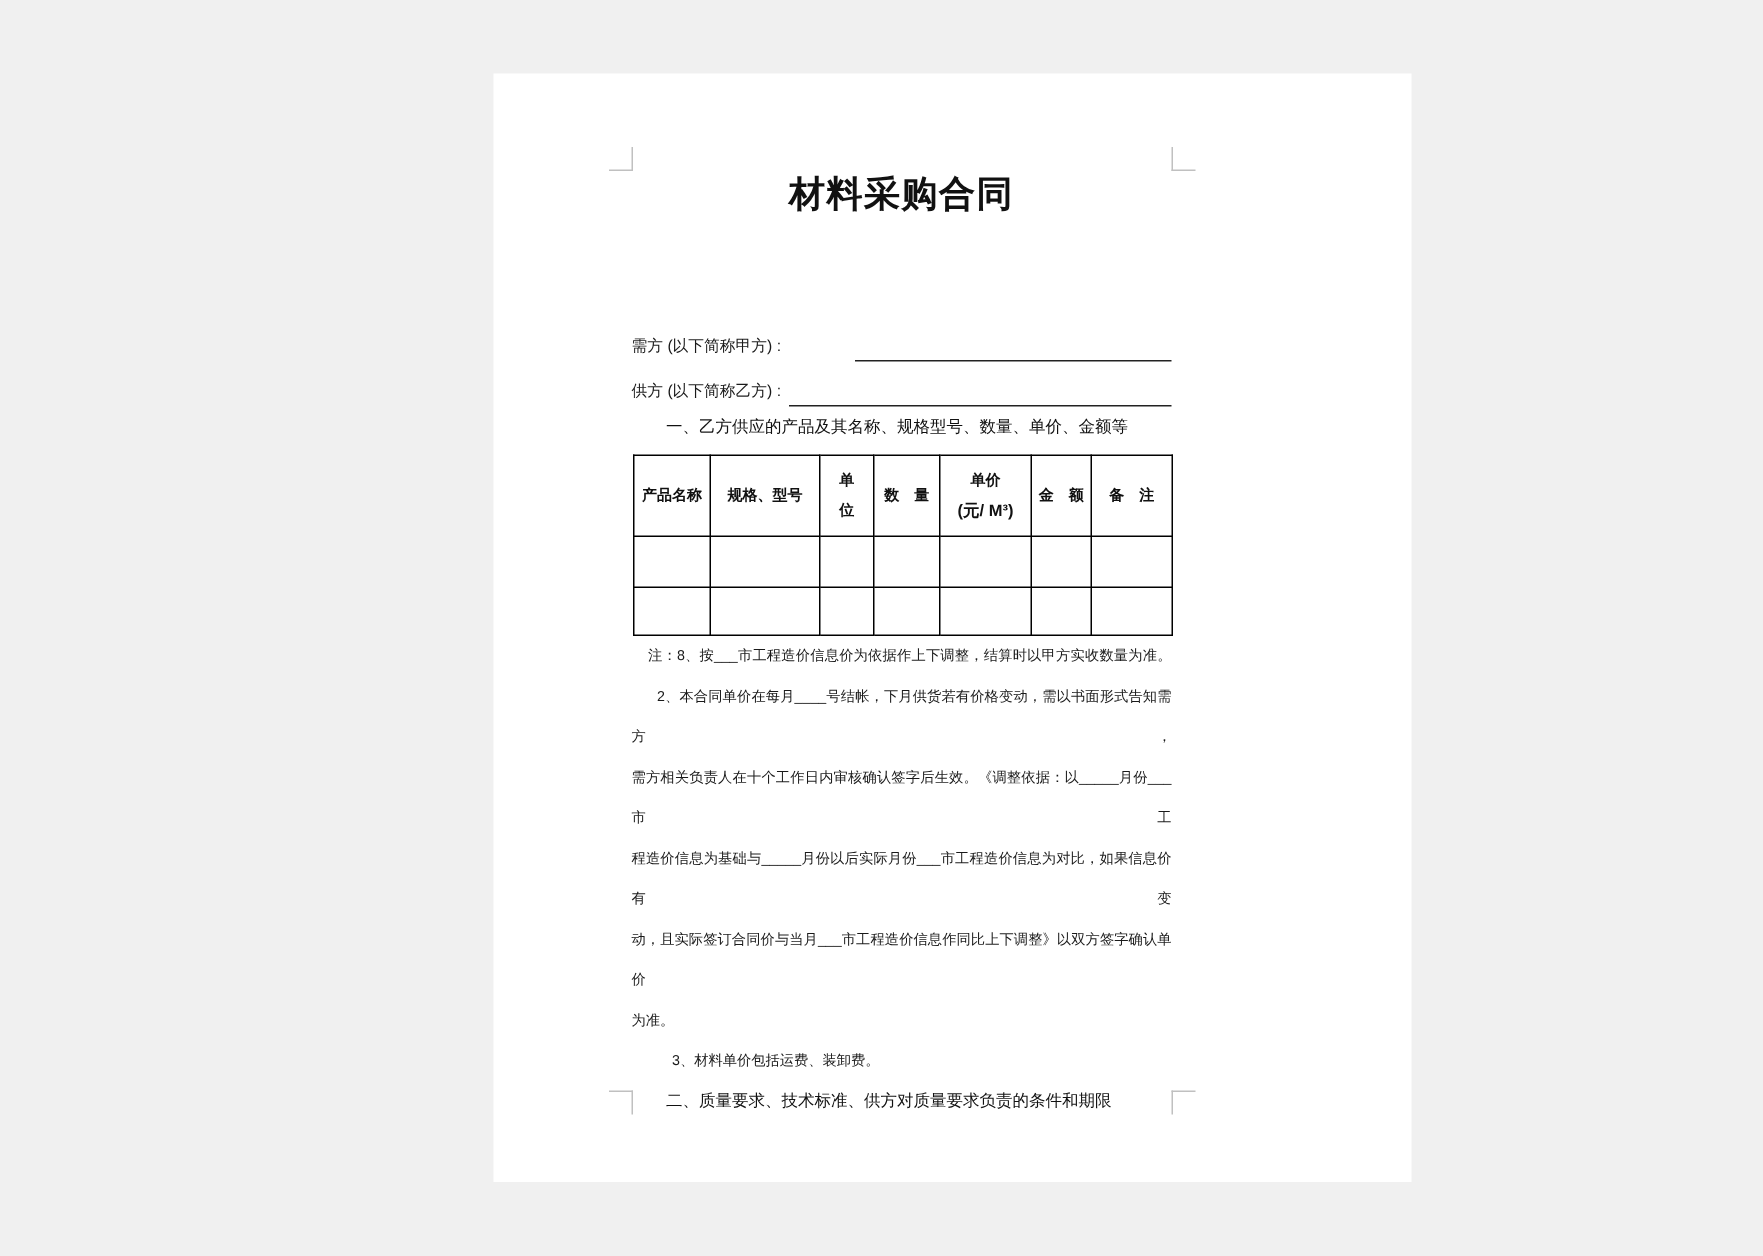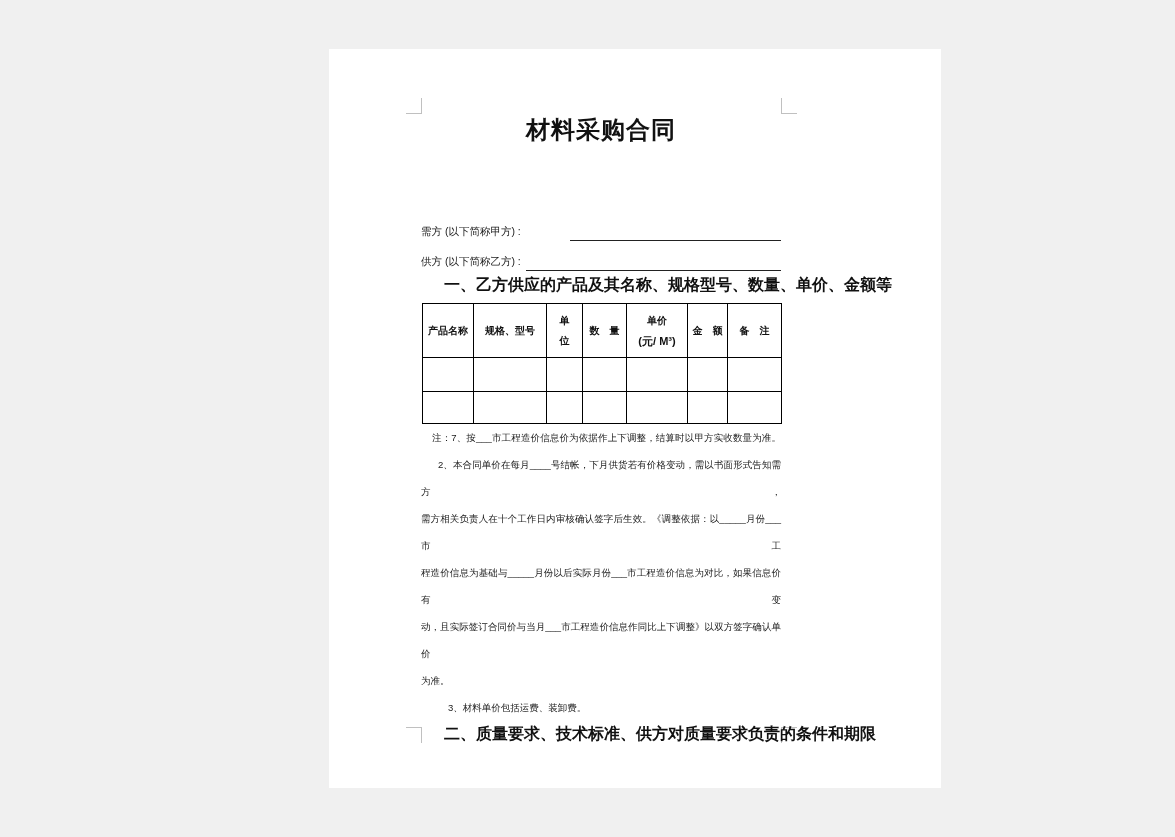--- a/index.html
+++ b/index.html
@@ -33,21 +33,21 @@
   .blank-row .fill-line{flex:1;border-bottom:1px solid #222;margin-bottom:1px;margin-left:5px;}
   .blank-row.first{margin-top:73px;gap:44px;}
   .blank-row.second{margin-top:8px;}
 
   .intro{margin-top:7px;}
   .line{font-size:10.5px;line-height:26px;white-space:nowrap;}
   .line.fill{text-align:justify;text-align-last:justify;white-space:normal;}
   .indent-first{text-indent:21px;}
 
   .section-heading{
-    font-size:16px;font-weight:700;line-height:26px;
+    font-size:11px;font-weight:400;line-height:26px;
     text-indent:23px;white-space:nowrap;color:#111;
   }
   .section-heading.second{margin-top:0;}
 
   table.product{
     border-collapse:collapse;table-layout:fixed;
     margin-top:5px;margin-left:1px;width:359px;
   }
   table.product th,table.product td{
     border:1px solid #000;padding:0;vertical-align:middle;text-align:center;
@@ -143,21 +143,21 @@
         <td></td>
         <td></td>
         <td></td>
         <td></td>
         <td></td>
       </tr>
     </tbody>
       </table>
 
     <div class="notes">
-      <div class="nline fill ind-a">注：7、按___市工程造价信息价为依据作上下调整，结算时以甲方实收数量为准。</div>
+      <div class="nline fill ind-a">注：8、按___市工程造价信息价为依据作上下调整，结算时以甲方实收数量为准。</div>
       <div class="nline fill ind-b">2、本合同单价在每月____号结帐，下月供货若有价格变动，需以书面形式告知需方，</div>
       <div class="nline fill">需方相关负责人在十个工作日内审核确认签字后生效。《调整依据：以_____月份___市工</div>
       <div class="nline fill">程造价信息为基础与_____月份以后实际月份___市工程造价信息为对比，如果信息价有变</div>
       <div class="nline fill">动，且实际签订合同价与当月___市工程造价信息作同比上下调整》以双方签字确认单价</div>
       <div class="nline">为准。</div>
       <div class="nline ind-c">3、材料单价包括运费、装卸费。</div>
     </div>
 
     <div class="section-heading second">二、质量要求、技术标准、供方对质量要求负责的条件和期限</div>
 

